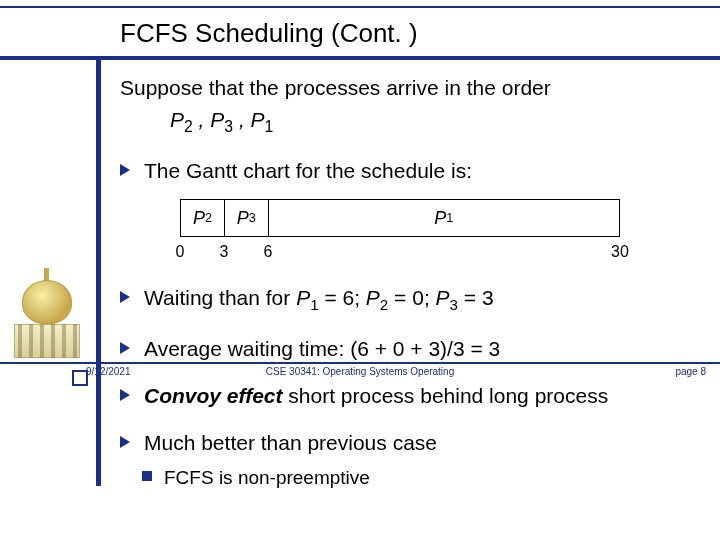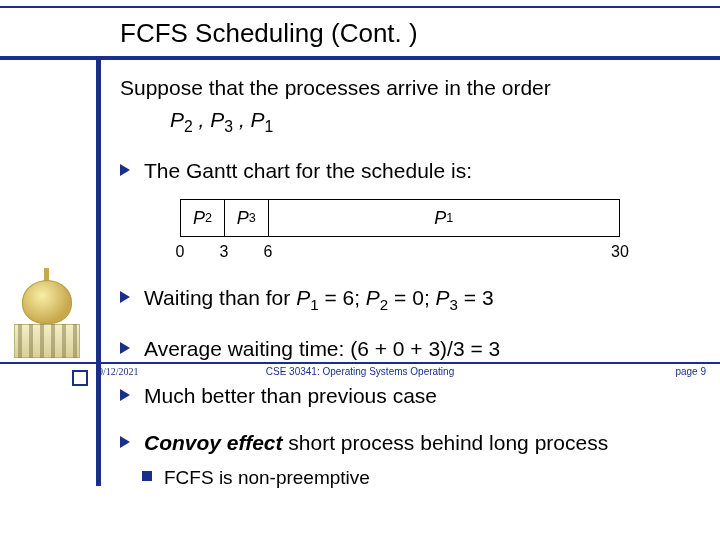--- a/index.html
+++ b/index.html
@@ -125,21 +125,21 @@
     background: #1a2f8a;
   }
   .footer {
     position: absolute;
     bottom: 6px;
     left: 0; right: 0;
     height: 20px;
     font-size: 10px;
     color: #1a2f8a;
   }
-  .footer .date { position: absolute; left: 98px; font-family: Liberation Serif, serif; }
+  .footer .date { position: absolute; left: 86px; }
   .footer .course { position: absolute; left: 50%; transform: translateX(-50%); }
   .footer .page { position: absolute; right: 14px; }
   .dome {
     position: absolute;
     left: 8px;
     bottom: 34px;
     width: 78px;
     height: 90px;
   }
   .dome-draw {
@@ -227,24 +227,24 @@
           <span class="tick" style="left: 10%;">3</span>
           <span class="tick" style="left: 20%;">6</span>
           <span class="tick" style="left: 100%;">30</span>
         </div>
     </div>
 
     <div class="bullet">
       <span>Waiting than for </span><span class="p-italic">P</span><span class="psub">1</span><span> = 6; </span><span class="p-italic">P</span><span class="psub">2</span><span> = 0; </span><span class="p-italic">P</span><span class="psub">3</span><span> = 3</span>
     </div>
     <div class="bullet">Average waiting time:   (6 + 0 + 3)/3 = 3</div>
-    <div class="bullet">Much better than previous case</div>
     <div class="bullet">
       <span class="convoy">Convoy effect</span><span> short process behind long process</span>
     </div>
+    <div class="bullet">Much better than previous case</div>
     <div class="sub-bullet">FCFS is non-preemptive</div>
   </div>
 
   <div class="dome">
     <div class="dome-draw">
       <div class="dome-spire"></div>
       <div class="dome-top"></div>
       <div class="dome-base"></div>
       <div class="dome-cols">
           <span></span>
@@ -255,15 +255,15 @@
           <span></span>
         </div>
     </div>
   </div>
 
   <div class="footer-line"></div>
   <div class="corner-sq"></div>
   <div class="footer">
     <span class="date">9/12/2021</span>
     <span class="course">CSE 30341: Operating Systems Operating</span>
-    <span class="page">page 9</span>
+    <span class="page">page 8</span>
   </div>
 </div>
 
 </body></html>

